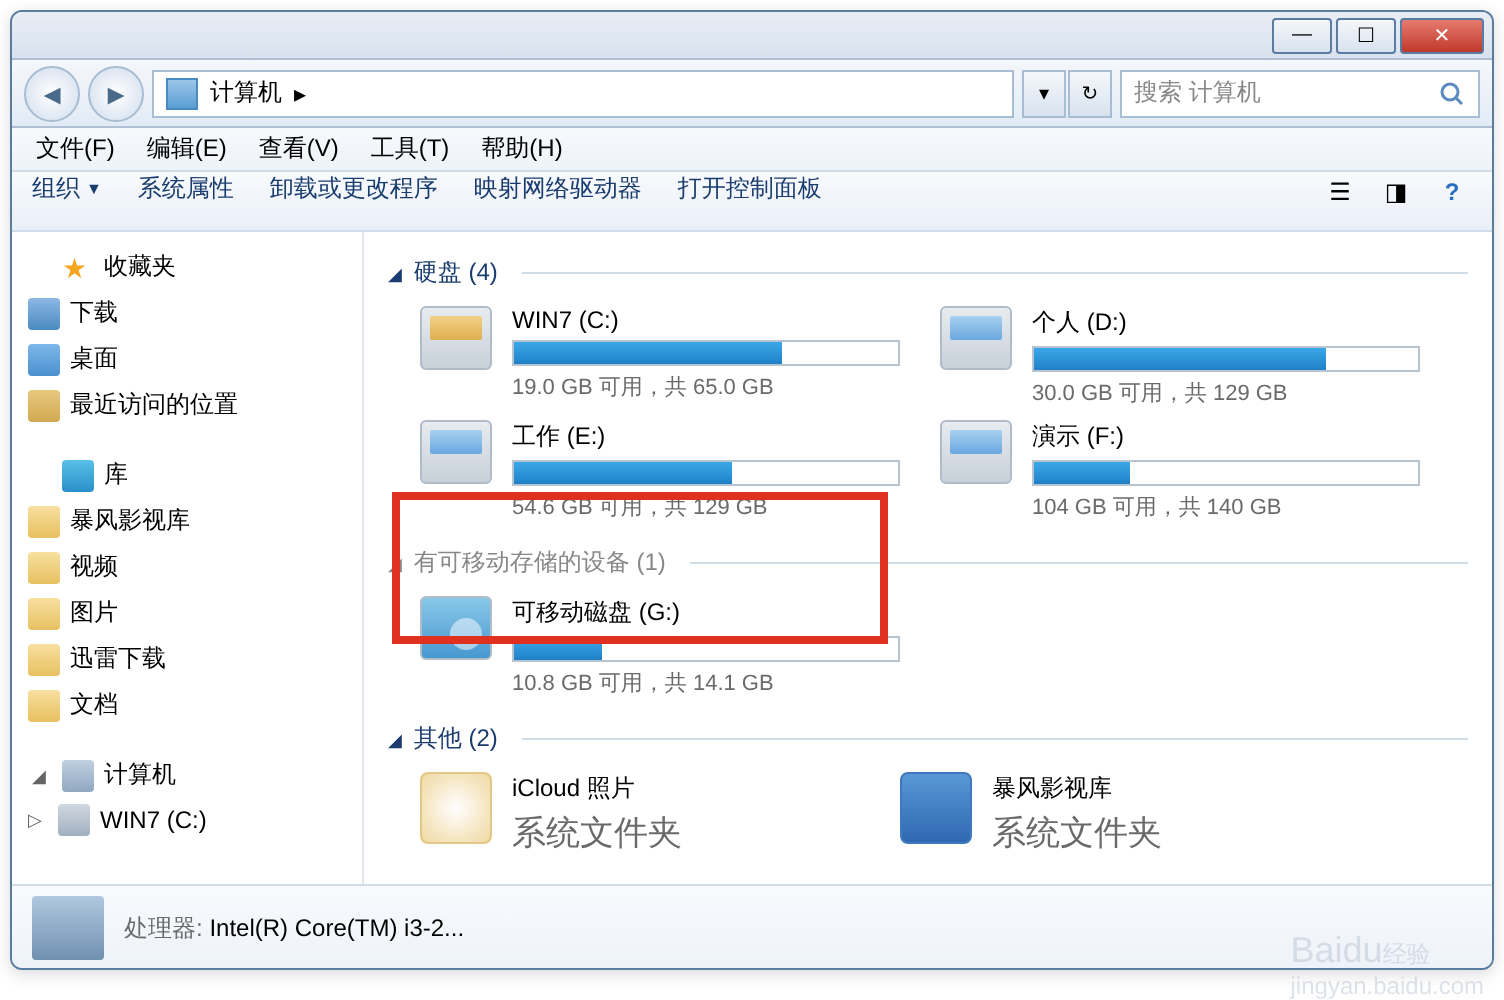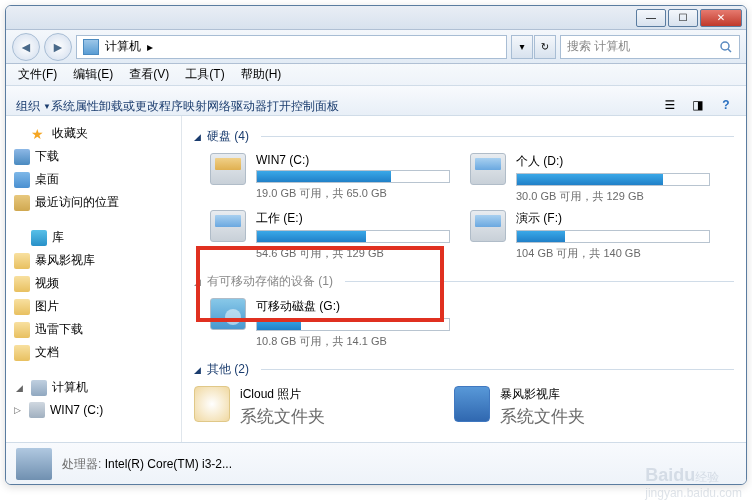--- a/index.html
+++ b/index.html
@@ -12,21 +12,21 @@
 .navbar{height:34px;background:linear-gradient(#f4f7fb,#e2ebf5);border-bottom:1px solid #b0c0d4;display:flex;align-items:center;padding:0 6px;gap:4px}
 .navbtn{width:28px;height:28px;border:1px solid #a8bdd4;border-radius:50%;background:radial-gradient(#fff,#d0dced);display:flex;align-items:center;justify-content:center;color:#4a6a8a;font-size:14px}
 .addr{flex:1;height:24px;border:1px solid #a8bdd4;background:#fff;display:flex;align-items:center;padding:0 6px;gap:6px}
 .addr .ico{width:16px;height:16px;background:linear-gradient(#9cc6e8,#5a9dd4);border:1px solid #4a8ac0}
 .addr-btns{display:flex;gap:1px}
 .addr-sm{width:22px;height:24px;border:1px solid #a8bdd4;background:linear-gradient(#f4f7fb,#d8e2ee);display:flex;align-items:center;justify-content:center;font-size:10px}
 .search{width:180px;height:24px;border:1px solid #a8bdd4;background:#fff;display:flex;align-items:center;padding:0 6px;color:#888}
 .search svg{margin-left:auto}
 .menubar{height:22px;background:linear-gradient(#f6f9fc,#eef3f9);border-bottom:1px solid #d0dce8;display:flex;align-items:center;padding:0 6px;gap:4px}
 .menuit{padding:2px 6px}
-.toolbar{height:30px;background:linear-gradient(#f8fafd,#e8eff7);border-bottom:1px solid #d0dce8;display:flex;align-items:flex-end;padding:0 10px;}
+.toolbar{height:30px;background:linear-gradient(#f8fafd,#e8eff7);border-bottom:1px solid #d0dce8;display:flex;align-items:flex-start;padding:0 10px;gap:18px}
 .toolit{color:#1a3c6e;display:flex;align-items:center;gap:3px}
 .toolit .drop{font-size:8px}
 .tool-right{margin-left:auto;display:flex;gap:8px;align-items:center}
 .tool-ico{width:20px;height:20px;display:flex;align-items:center;justify-content:center}
 .body{display:flex;height:calc(100% - 24px - 34px - 22px - 30px - 42px)}
 .sidebar{width:176px;border-right:1px solid #e0e6ec;padding:6px 4px;overflow:hidden}
 .tree-item{display:flex;align-items:center;gap:5px;padding:3px 4px;}
 .tree-item.hdr{margin-left:2px;font-weight:400}
 .tree-item .exp{width:10px;font-size:9px;color:#666}
 .tree-ico{width:16px;height:16px;flex-shrink:0}
@@ -49,32 +49,32 @@
 .drive-ico::after{content:"";position:absolute;left:4px;right:4px;top:4px;height:12px;background:linear-gradient(#a8d0f0,#6aa8e0);border-radius:1px}
 .drive-ico.win::after{background:linear-gradient(#f0d088,#e0b050)}
 .drive-ico.usb{background:linear-gradient(#88c8e8,#4898d0)}
 .drive-ico.usb::after{background:rgba(255,255,255,.5);border-radius:50%;width:16px;height:16px;left:14px;top:10px}
 .drive-info{flex:1}
 .drive-name{color:#000;margin-bottom:3px}
 .bar{height:13px;border:1px solid #b8c4d0;background:#fff;margin-bottom:3px;position:relative}
 .bar-fill{height:100%;background:linear-gradient(#3aa8e8,#2080c8)}
 .drive-sz{color:#6a6a6a;font-size:11px}
 .highlight{position:absolute;border:4px solid #e03020;left:190px;top:240px;width:248px;height:76px;pointer-events:none}
-.others{display:flex;gap:20px;}
+.others{display:flex;margin-left:16px}
 .other{display:flex;gap:10px;width:240px}
 .other-ico{width:36px;height:36px;flex-shrink:0;border-radius:4px}
 .ico-icloud{background:radial-gradient(#fff,#f0d8a0);border:1px solid #e0c888}
 .ico-bf{background:linear-gradient(#5898d8,#3068b0);border:1px solid #4078c0}
 .other-sub{color:#6a6a6a;font-size:17px;margin-top:2px}
 .status{height:42px;border-top:1px solid #d0dce8;background:linear-gradient(#f8fafd,#eef3f9);display:flex;align-items:center;padding:0 10px;gap:10px}
 .status-ico{width:36px;height:32px;background:linear-gradient(#b0c8e0,#7090b0);border-radius:2px}
 .status-txt{line-height:1.5}
 .status-txt .lbl{color:#6a6a6a}
 .watermark{position:absolute;right:10px;bottom:0;color:rgba(160,176,192,.35);font-size:11px}
-.watermark .big{font-size:18px;font-weight:700}
+.watermark .big{font-size:18px;font-weight:400}
 </style>
 </head>
 <body>
 
 <div class="window">
   <div class="titlebar">
     <div class="winbtns">
       <div class="winbtn">—</div>
       <div class="winbtn">☐</div>
       <div class="winbtn close">✕</div>

